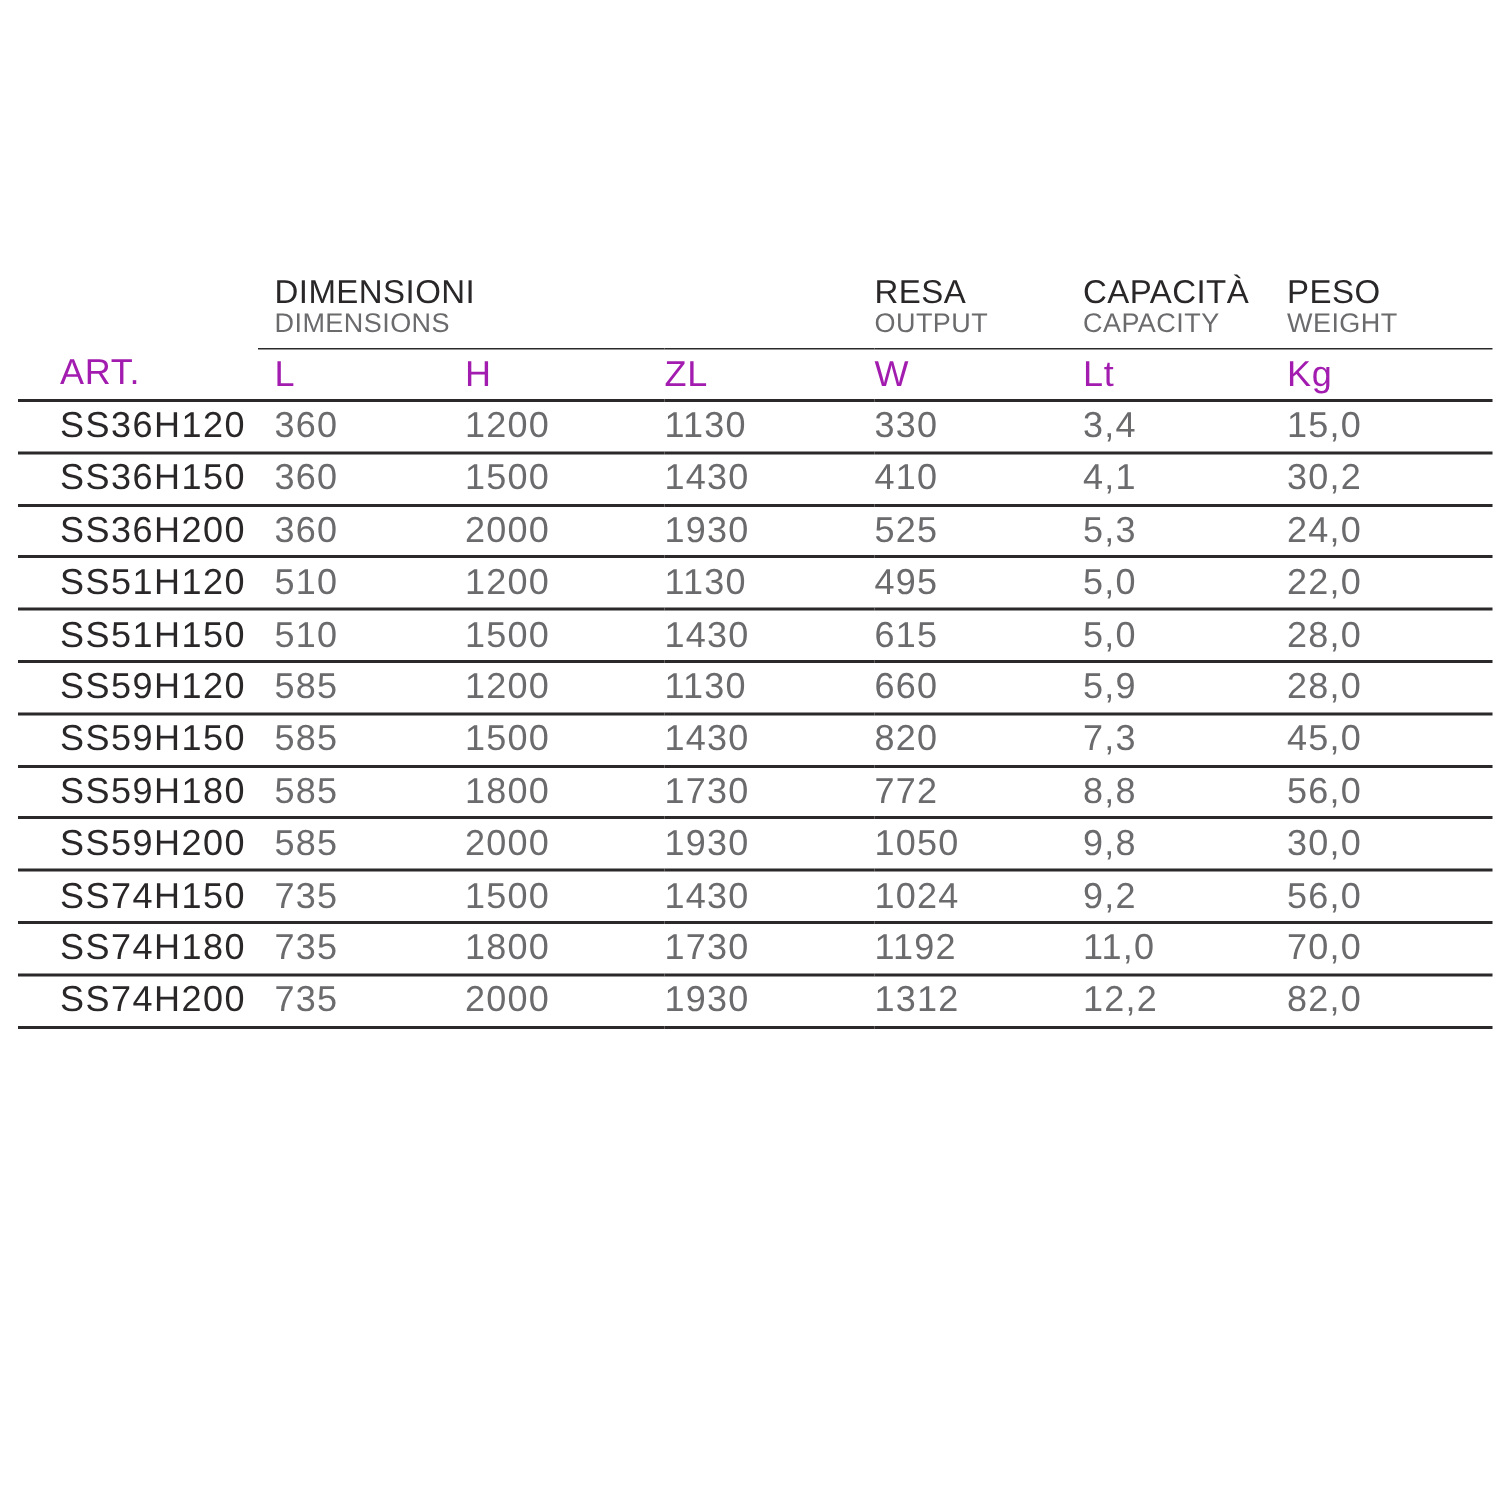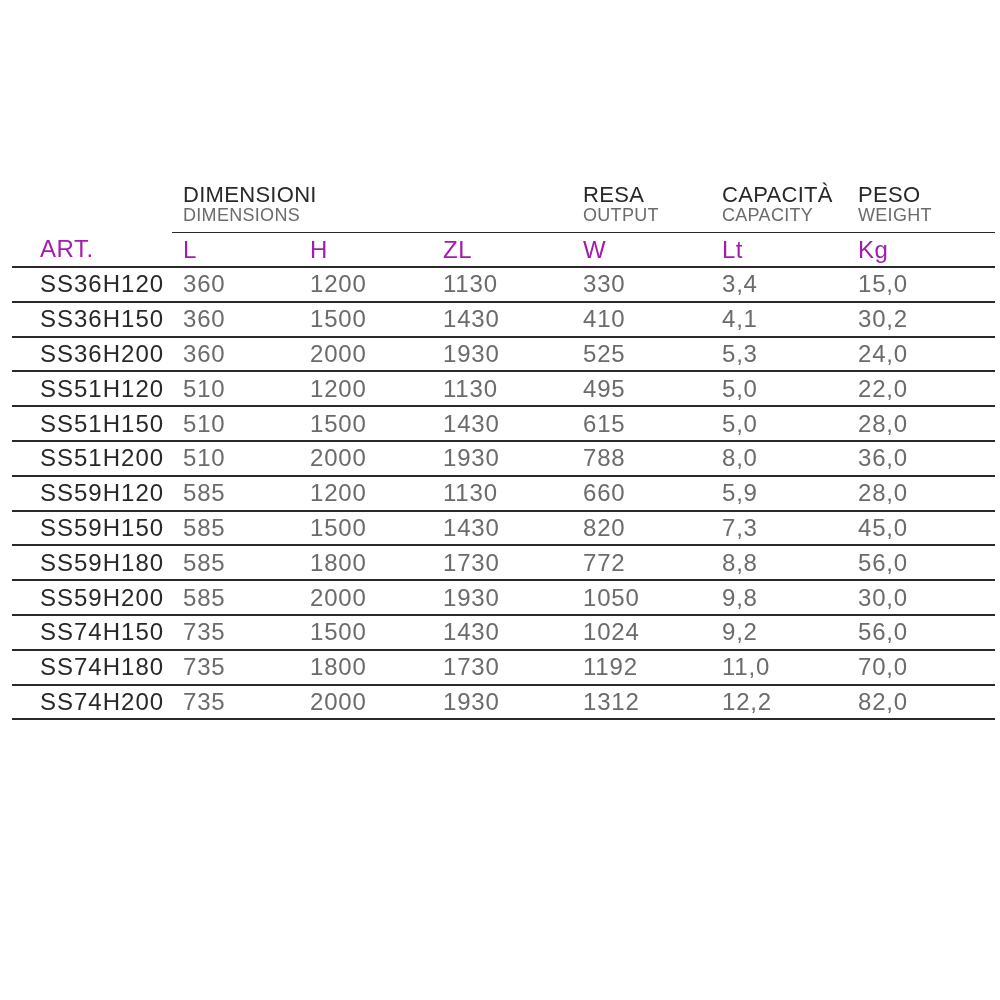--- a/index.html
+++ b/index.html
@@ -170,29 +170,20 @@
       <tr>
         <th class="c-art pad-art">SS51H150</th>
         <td class="pad-l">510</td>
         <td>1500</td>
         <td>1430</td>
         <td>615</td>
         <td>5,0</td>
         <td>28,0</td>
       </tr>
       <tr>
-        <th class="c-art pad-art">SS51H200</th>
-        <td class="pad-l">510</td>
-        <td>2000</td>
-        <td>1930</td>
-        <td>788</td>
-        <td>8,0</td>
-        <td>36,0</td>
-      </tr>
-      <tr>
         <th class="c-art pad-art">SS59H120</th>
         <td class="pad-l">585</td>
         <td>1200</td>
         <td>1130</td>
         <td>660</td>
         <td>5,9</td>
         <td>28,0</td>
       </tr>
       <tr>
         <th class="c-art pad-art">SS59H150</th>

